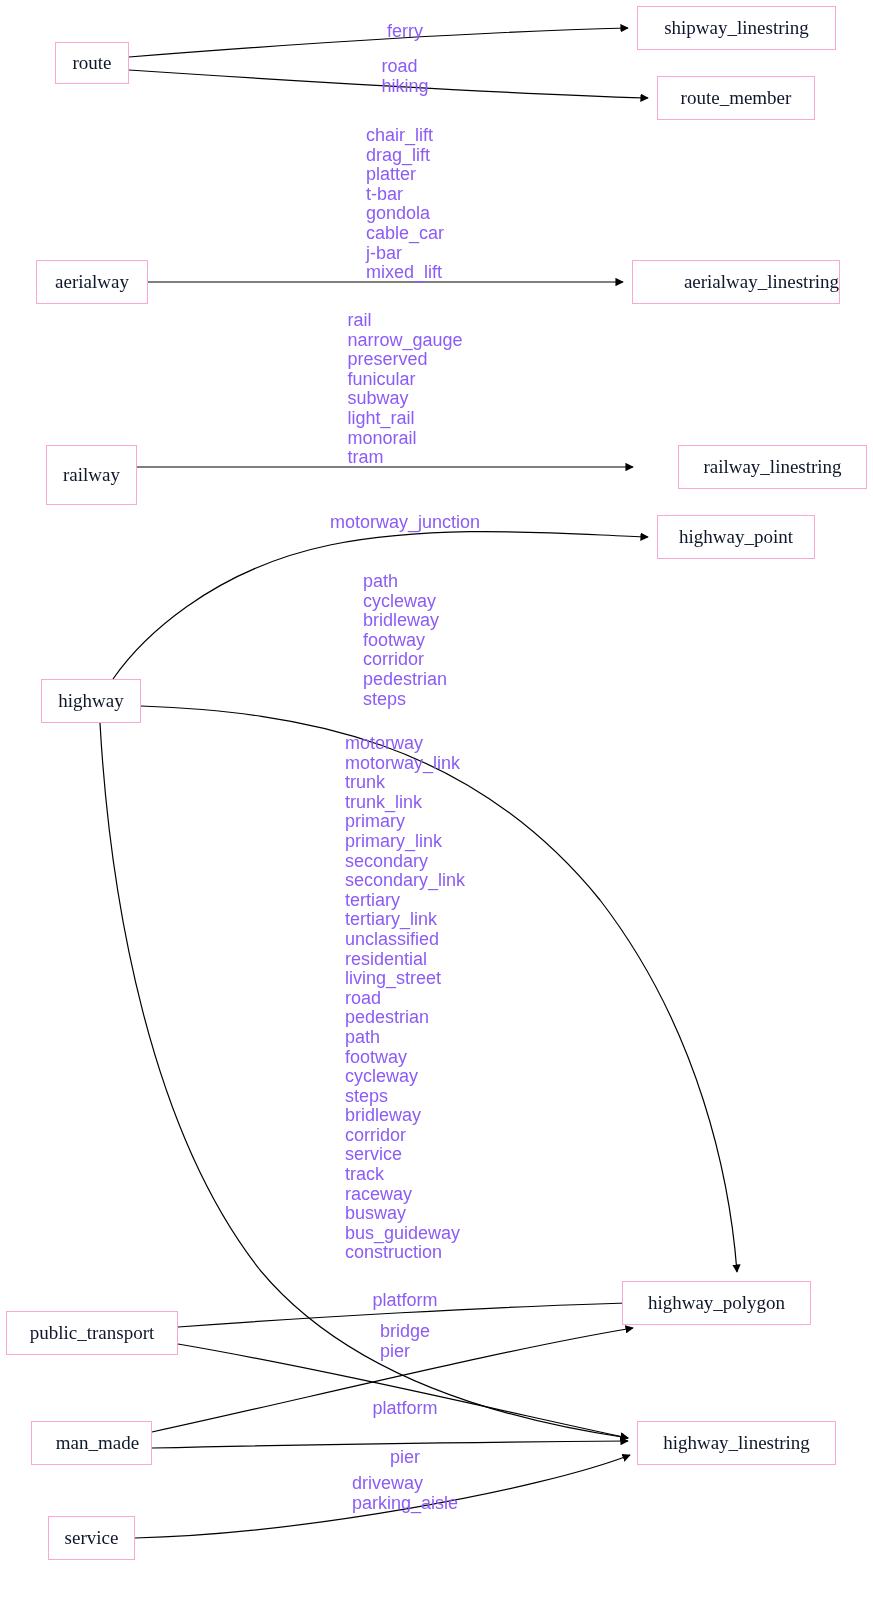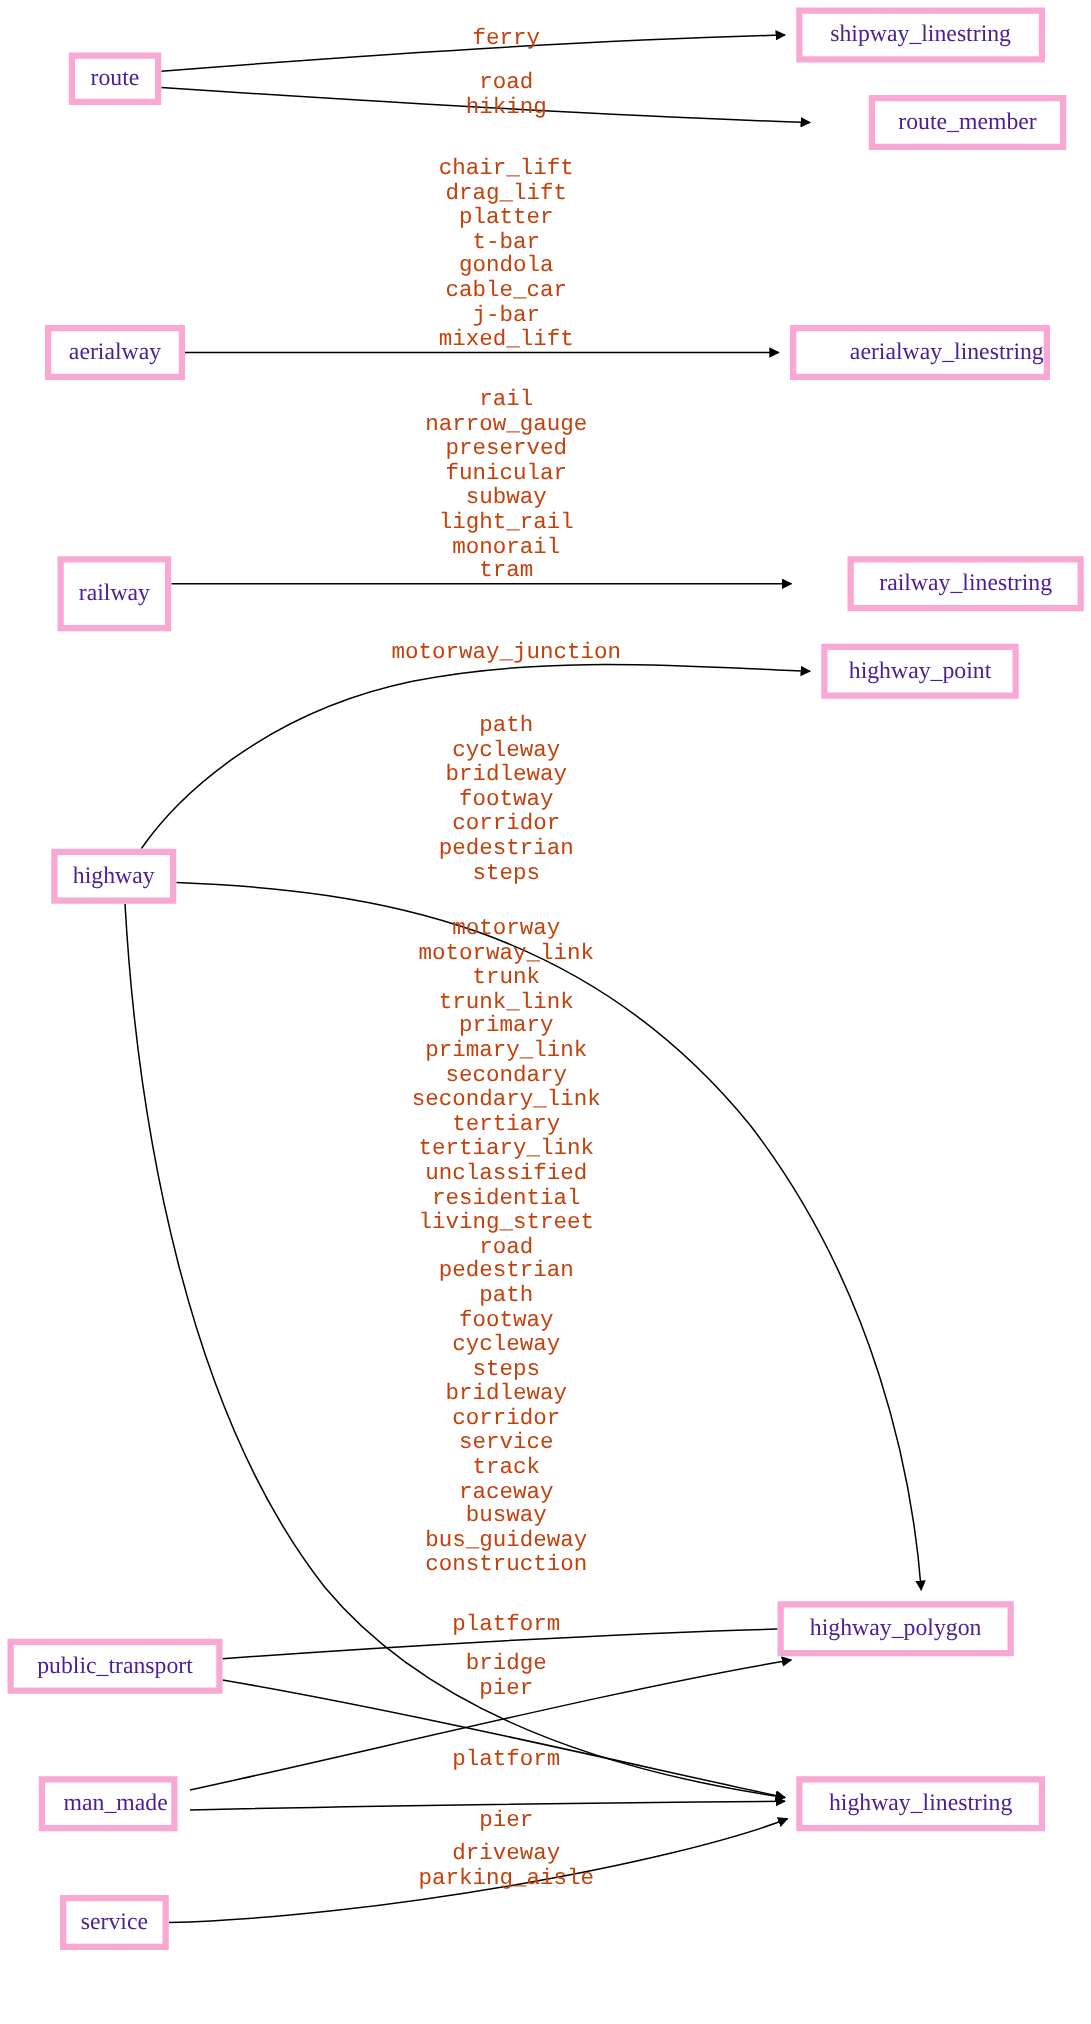--- a/index.html
+++ b/index.html
@@ -19,36 +19,36 @@
     position: absolute;
     left: 0;
     top: 0;
     width: 873px;
     height: 1619px;
     pointer-events: none;
   }
   .node {
     position: absolute;
     box-sizing: border-box;
-    border: 5px solid #f9a8d4;
+    border: 1px solid #f9a8d4;
     background: #ffffff;
-    color: #4c1d95;
+    color: #0f172a;
     display: flex;
     align-items: center;
     justify-content: center;
     font-size: 19px;
     font-family: "Liberation Serif", serif;
     white-space: nowrap;
   }
   .edge-label {
     position: absolute;
-    color: #c2410c;
+    color: #8b5cf6;
     font-size: 18px;
-    font-family: Liberation Mono, monospace;
-    text-align: center;
+    font-family: Liberation Sans, sans-serif;
+    text-align: left;
     white-space: pre;
     line-height: 19.6px;
     transform: translateX(-50%);
   }
 </style>
 </head>
 <body>
 
 <div id="canvas">
 
@@ -83,21 +83,21 @@
 
     <path d="M135,1538 C300,1534 540,1490 630,1455" fill="none" stroke="#000000" stroke-width="1.2" marker-end="url(#arrow)"></path>
   </svg>
 
   <div class="node" style="left:55px;  top:42px;   width:74px;  height:42px;">
       <span>route</span>
     </div>
   <div class="node" style="left:637px; top:6px;    width:199px; height:44px;">
       <span>shipway_linestring</span>
     </div>
-  <div class="node" style="left:657px; top:76px;   width:158px; height:44px;margin-left:38px;">
+  <div class="node" style="left:657px; top:76px;   width:158px; height:44px;">
       <span>route_member</span>
     </div>
   <div class="node" style="left:36px;  top:260px;  width:112px; height:44px;">
       <span>aerialway</span>
     </div>
   <div class="node" style="left:632px; top:260px;  width:208px; height:44px;justify-content:flex-end;">
       <span>aerialway_linestring</span>
     </div>
   <div class="node" style="left:46px;  top:445px;  width:91px;  height:60px;">
       <span>railway</span>
@@ -113,21 +113,21 @@
     </div>
   <div class="node" style="left:622px; top:1281px; width:189px; height:44px;">
       <span>highway_polygon</span>
     </div>
   <div class="node" style="left:6px;   top:1311px; width:172px; height:44px;">
       <span>public_transport</span>
     </div>
   <div class="node" style="left:637px; top:1421px; width:199px; height:44px;">
       <span>highway_linestring</span>
     </div>
-  <div class="node" style="left:31px;  top:1421px; width:111px; height:44px;padding-left:12px;">
+  <div class="node" style="left:31px;  top:1421px; width:121px; height:44px;padding-left:12px;">
       <span>man_made</span>
     </div>
   <div class="node" style="left:48px;  top:1516px; width:87px;  height:44px;">
       <span>service</span>
     </div>
 
   <div class="edge-label" style="left:405px; top:22px;">ferry</div>
   <div class="edge-label" style="left:405px; top:57px;">road
 hiking</div>
   <div class="edge-label" style="left:405px; top:126px;">chair_lift

